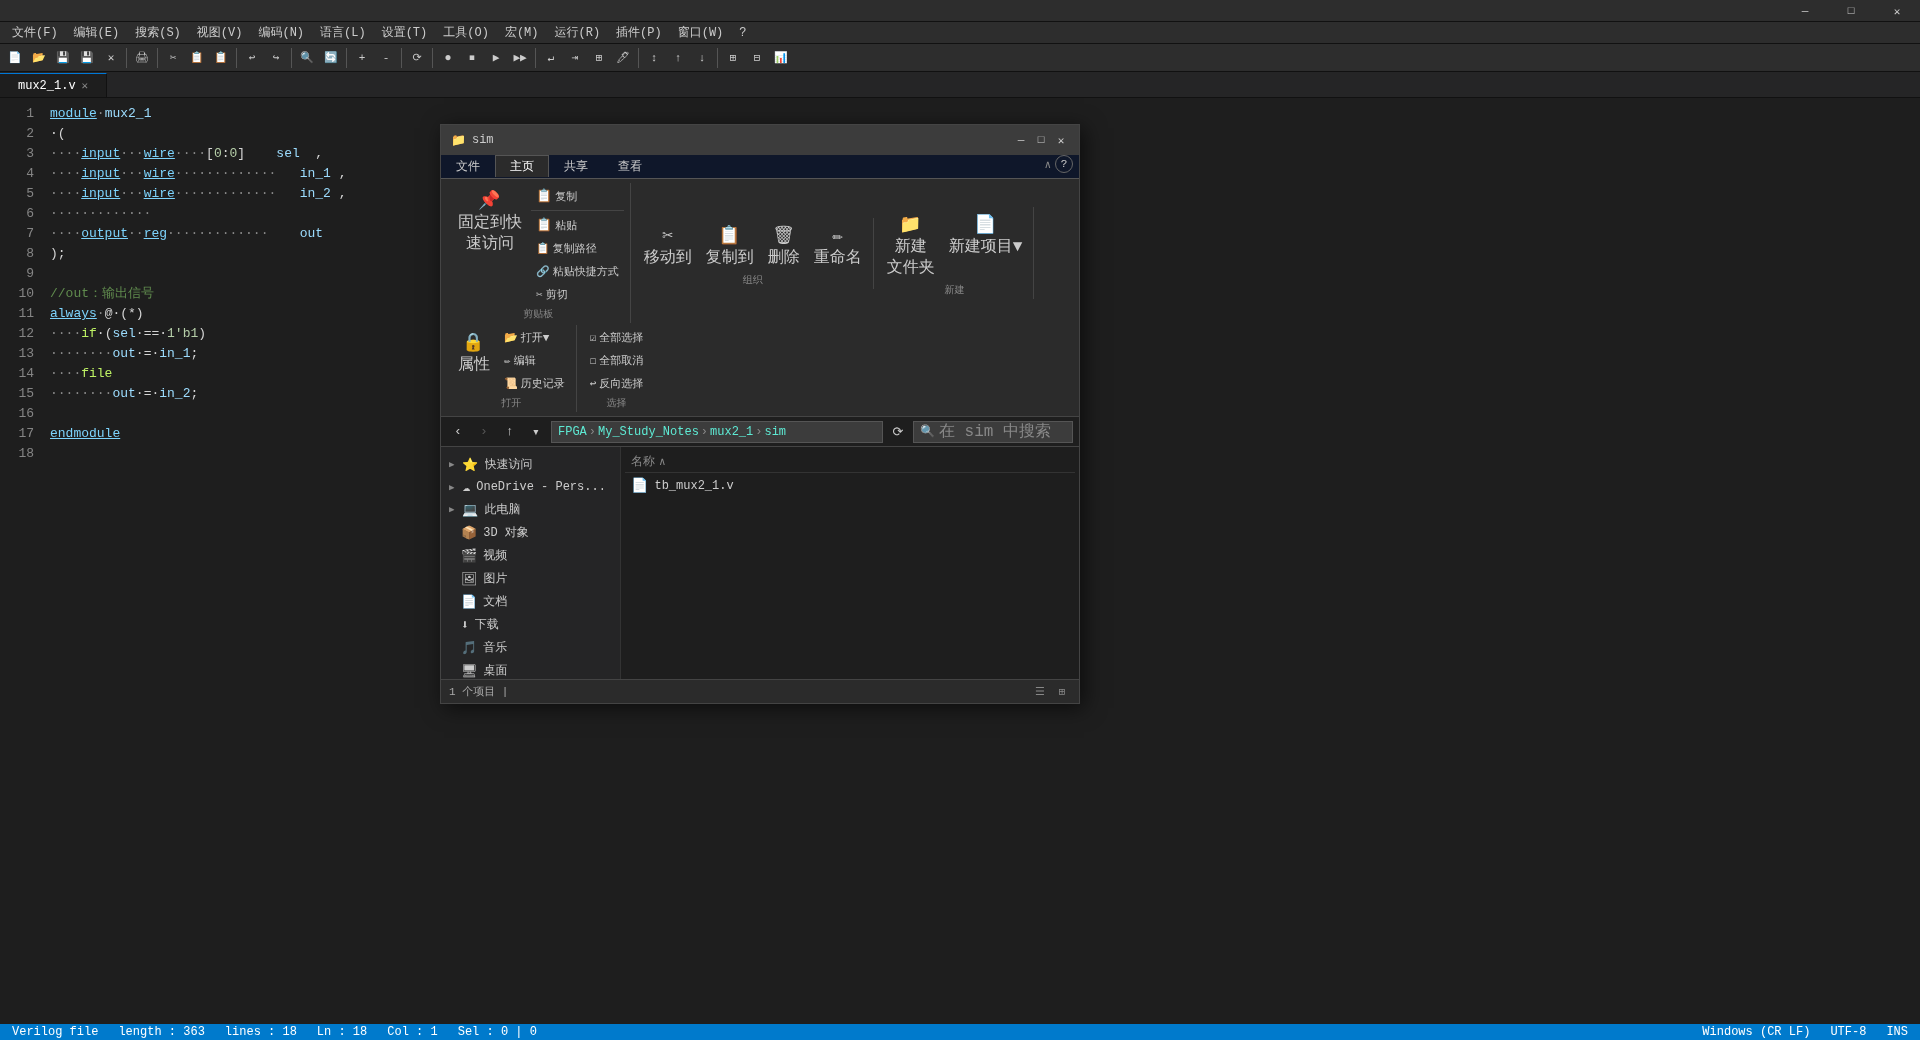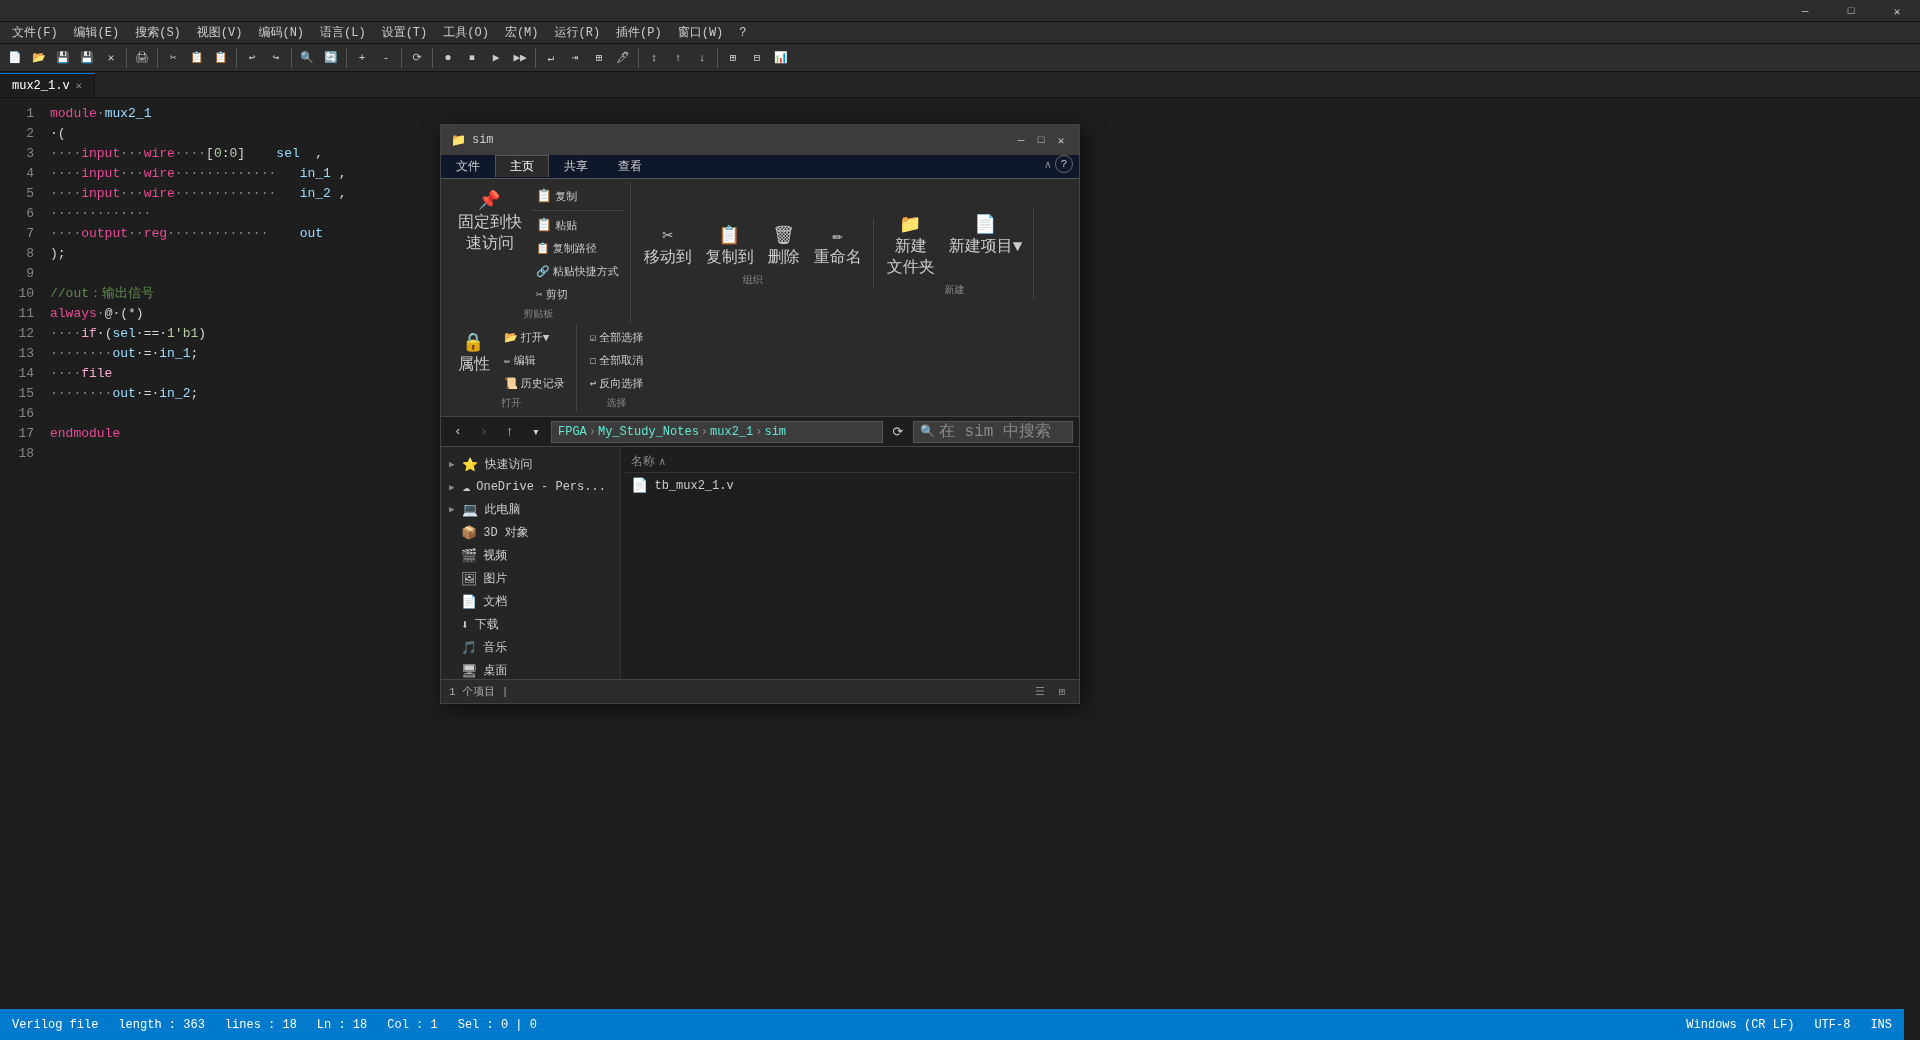--- a/index.html
+++ b/index.html
@@ -99,21 +99,21 @@
     #tabbar {
       background: #252526;
       height: 26px;
       display: flex;
       align-items: flex-end;
       border-bottom: 1px solid #111;
     }
     .tab {
       background: #2d2d2d;
       height: 24px;
-      padding: 0 12px;
+      padding: 0 18px;
       display: flex;
       align-items: center;
       font-size: 12px;
       color: #ccc;
       border-right: 1px solid #111;
       border-top: 1px solid #555;
       cursor: pointer;
       gap: 6px;
     }
     .tab.active {
@@ -156,35 +156,35 @@
     #code-content {
       flex: 1;
       padding: 4px 8px;
       font-size: 13px;
       line-height: 20px;
       overflow: auto;
       white-space: pre;
       color: #d4d4d4;
     }
 
-    .kw { color: #ec4899; }
-    .kw2 { color: #f9a8d4; }
+    .kw { color: #7dd3fc; text-decoration: underline; }
+    .kw2 { color: #bef264; }
     .comment { color: #608b4e; }
     .num { color: #b5cea8; }
     .op { color: #d4d4d4; }
     .sig { color: #9cdcfe; }
     .dot { color: #888; }
 
     
     #statusbar {
       position: absolute;
       bottom: 0;
       left: 0;
-      right: 16px;
-      height: 31px;
+      right: 0;
+      height: 16px;
       background: #007acc;
       display: flex;
       align-items: center;
       padding: 0 12px;
       font-size: 12px;
       color: #fff;
       gap: 20px;
     }
     #statusbar .status-right {
       margin-left: auto;

